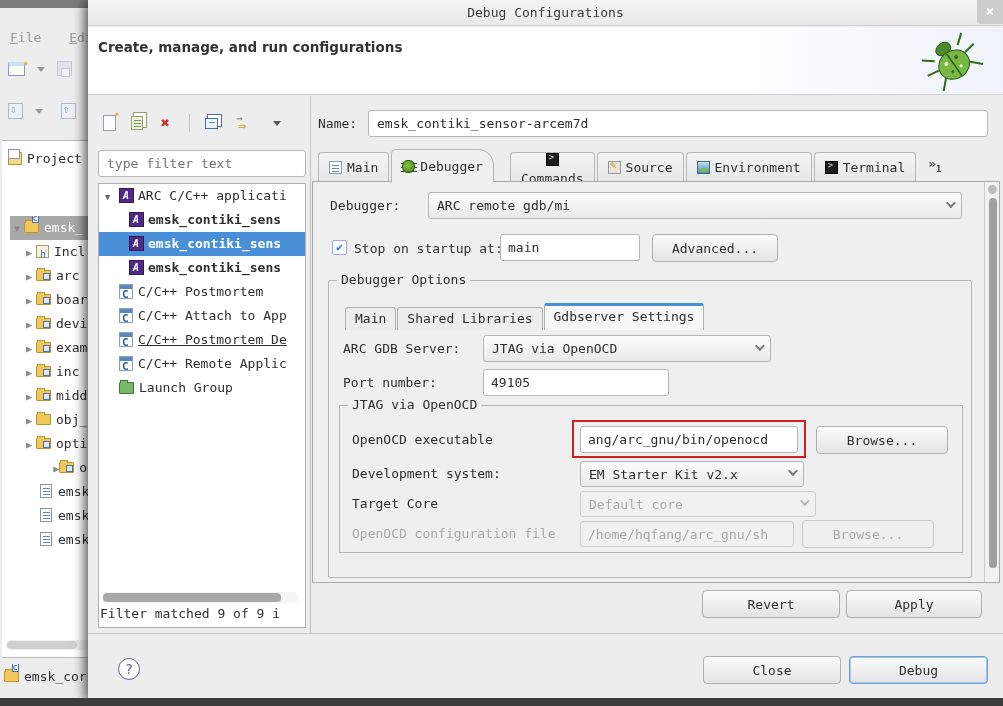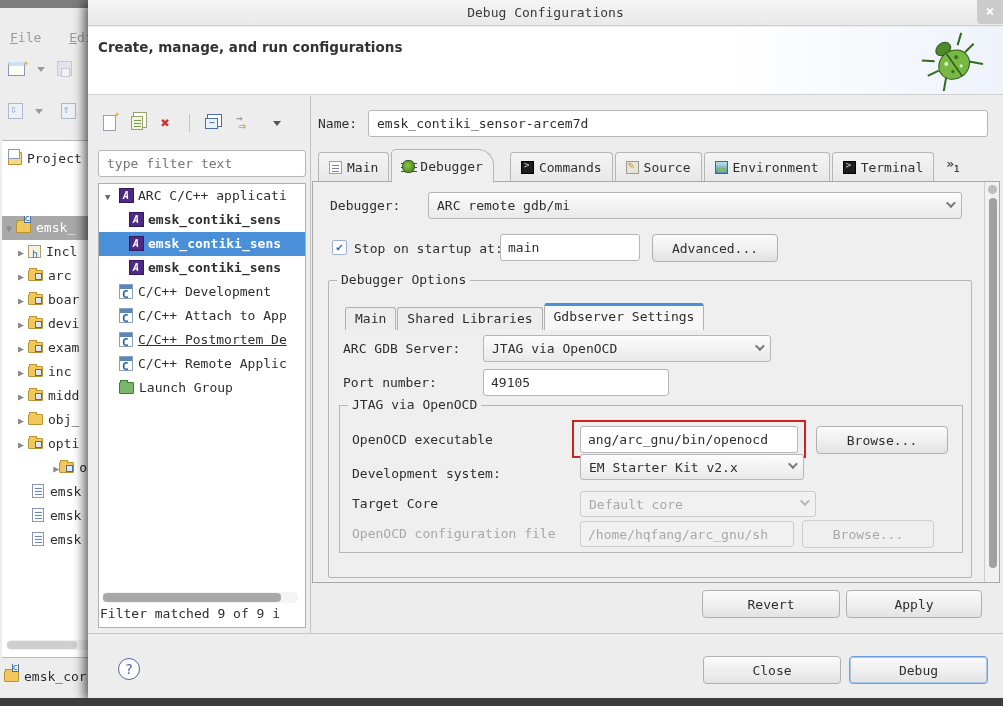--- a/index.html
+++ b/index.html
@@ -20,21 +20,21 @@
   .icon-chev { width:0; height:0; border-left:4px solid transparent; border-right:4px solid transparent; border-top:5px solid #9a9a9a; display:inline-block; margin:0 4px; }
   .icon-save { width:15px; height:15px; background:#d9dee8; border:1px solid #aab3c6; position:relative; opacity:.6; }
   .icon-save::after { content:""; position:absolute; left:3px; top:6px; width:7px; height:7px; background:#f4f6fa; border:1px solid #aab3c6; }
   .icon-arrowdoc { width:15px; height:16px; background:#eef3fa; border:1px solid #9aa7c0; position:relative; opacity:.75; }
   .icon-arrowdoc::after { content:"⇩"; position:absolute; left:1px; top:-1px; font-size:11px; color:#3f6fc0; }
   .icon-arrowdoc.up::after { content:"⇧"; }
   #bg-explorer { left:2px; top:140px; width:94px; height:518px; background:#ffffff; border:1px solid #b9b9b9; border-left:none; overflow:hidden; }
   .explorer-tab { padding:10px 4px 8px 6px; white-space:nowrap; overflow:hidden; }
   .icon-explorer { display:inline-block; width:14px; height:13px; background:#f3d98a; border:1px solid #b9952f; border-radius:2px 0 0 0; position:relative; vertical-align:-2px; margin-right:5px; }
   .icon-explorer::before { content:""; position:absolute; left:-1px; top:-4px; width:10px; height:8px; background:#fdfdfd; border:1px solid #8a97b4; }
-  .bg-tree { margin-top:42px; }
+  .bg-tree { margin-top:42px;margin-left:8px; }
   .bg-row { height:24px; line-height:24px; white-space:nowrap; overflow:hidden; padding-left:4px; }
   .bg-row .tw { display:inline-block; width:10px; color:#8a8a8a; font-size:10px; }
   .bg-row.root { background:#a9a9a9; color:#ffffff; }
   .fold { display:inline-block; width:15px; height:11px; background:#f0c härte55; vertical-align:-1px; margin-right:5px; position:relative; background:#f2c75c; border:1px solid #b9952f; border-radius:1px; }
   .fold::before { content:""; position:absolute; left:0; top:-3px; width:6px; height:2px; background:#f2c75c; border:1px solid #b9952f; border-bottom:none; }
   .fold.link::after { content:""; position:absolute; right:0px; bottom:0px; width:5px; height:5px; background:#dce9f6; border:1px solid #4d6fa0; }
   .fold.openc::after { content:"c"; position:absolute; right:-1px; top:-9px; font-size:9px; color:#2f5f9e; background:#eaf2fb; border:1px solid #4d6fa0; line-height:7px; }
   .icon-doc { display:inline-block; width:12px; height:14px; background:#fdfdfd; border:1px solid #8a97b4; vertical-align:-2px; margin-right:6px; position:relative; }
   .icon-doc::after { content:""; position:absolute; left:2px; top:3px; width:7px; height:1px; background:#6f86b4; box-shadow:0 3px 0 #6f86b4, 0 6px 0 #6f86b4; }
   .icon-incl { display:inline-block; width:13px; height:13px; background:#f6f2df; border:1px solid #a9a06e; vertical-align:-2px; margin-right:5px; position:relative; }
@@ -134,21 +134,21 @@
   #gdbserver-combo { position:absolute; left:154px; top:54px; width:288px; height:27px; }
   #port-label { position:absolute; left:14px; top:94px; }
   #port-input { position:absolute; left:154px; top:88px; width:186px; height:27px; }
   #jtag-group { position:absolute; left:10px; top:124px; width:624px; height:148px; border:1px solid #b5b5b5; }
   #jtag-group > .glabel { background:#efefef; }
   .jrow-label { position:absolute; left:12px; white-space:nowrap; }
   .jrow-label.disabled { color:#a8a8a8; }
   #redbox { position:absolute; left:232px; top:14px; width:234px; height:38px; border:2px solid #cc2222; }
   #openocd-input { position:absolute; left:240px; top:20px; width:218px; height:27px; }
   #browse1 { position:absolute; left:476px; top:20px; width:132px; height:28px; }
-  #devsys-combo { position:absolute; left:240px; top:48px; width:224px; height:26px; }
+  #devsys-combo { position:absolute; left:240px; top:55px; width:224px; height:26px; }
   #target-combo { position:absolute; left:240px; top:85px; width:236px; height:26px; }
   #cfgfile-input { position:absolute; left:240px; top:115px; width:214px; height:26px; }
   #browse2 { position:absolute; left:462px; top:114px; width:132px; height:28px; }
 
   #revert-btn { left:614px; top:590px; width:138px; height:28px; }
   #apply-btn { left:758px; top:590px; width:136px; height:28px; }
   #footer-sep { left:0px; top:633px; width:915px; height:1px; background:#c6c6c6; }
   #help-btn { left:30px; top:658px; width:22px; height:22px; border:1.5px solid #56699a; border-radius:50%; color:#56699a; text-align:center; line-height:20px; font-size:14px; background:#fdfdfd; }
   #close-action { left:615px; top:656px; width:138px; height:28px; }
   #debug-action { left:761px; top:656px; width:139px; height:28px; }
@@ -238,21 +238,21 @@
       <span class="lp-ico icon-filter"></span>
       <span class="chev-down"></span>
     </div>
     <input id="filter-input" class="abs" placeholder="type filter text" style="">
 
     <div id="tree-box" class="abs">
       <div class="tree-row"><span class="exp">▼</span><span class="icon-arc"></span><span>ARC C/C++ applicati</span></div>
       <div class="tree-row child"><span class="icon-arc"></span><span>emsk_contiki_sens</span></div>
       <div class="tree-row child sel"><span class="icon-arc"></span><span>emsk_contiki_sens</span></div>
       <div class="tree-row child"><span class="icon-arc"></span><span>emsk_contiki_sens</span></div>
-      <div class="tree-row" style="padding-left:20px;"><span class="icon-cpp"></span><span>C/C++ Development</span></div>
+      <div class="tree-row" style="padding-left:20px;"><span class="icon-cpp"></span><span>C/C++ Postmortem</span></div>
       <div class="tree-row" style="padding-left:20px;"><span class="icon-cpp"></span><span>C/C++ Attach to App</span></div>
       <div class="tree-row" style="padding-left:20px;text-decoration:underline;"><span class="icon-cpp"></span><span>C/C++ Postmortem De</span></div>
       <div class="tree-row" style="padding-left:20px;"><span class="icon-cpp"></span><span>C/C++ Remote Applic</span></div>
       <div class="tree-row" style="padding-left:20px;"><span class="icon-lg"></span><span>Launch Group</span></div>
     </div>
     <div id="lp-hscroll" class="abs">
         <div class="thumb"></div>
       </div>
     <div id="filter-status" class="abs">Filter matched 9 of 9 i</div>
     <div id="sash" class="abs"></div>
@@ -262,21 +262,21 @@
 
     <div id="tabbar" class="abs">
       <div class="tab">
           <span class="ti ti-doc"></span>
           <span>Main</span>
         </div>
       <div class="tab active">
           <span class="ti ti-bug"></span>
           <span>Debugger</span>
         </div>
-      <div class="tab" style="margin-left:14px;">
+      <div class="tab" style="margin-left:14px;flex-direction:column;">
           <span class="ti ti-term"></span>
           <span>Commands</span>
         </div>
       <div class="tab">
           <span class="ti ti-src"></span>
           <span>Source</span>
         </div>
       <div class="tab">
           <span class="ti ti-env"></span>
           <span>Environment</span>

